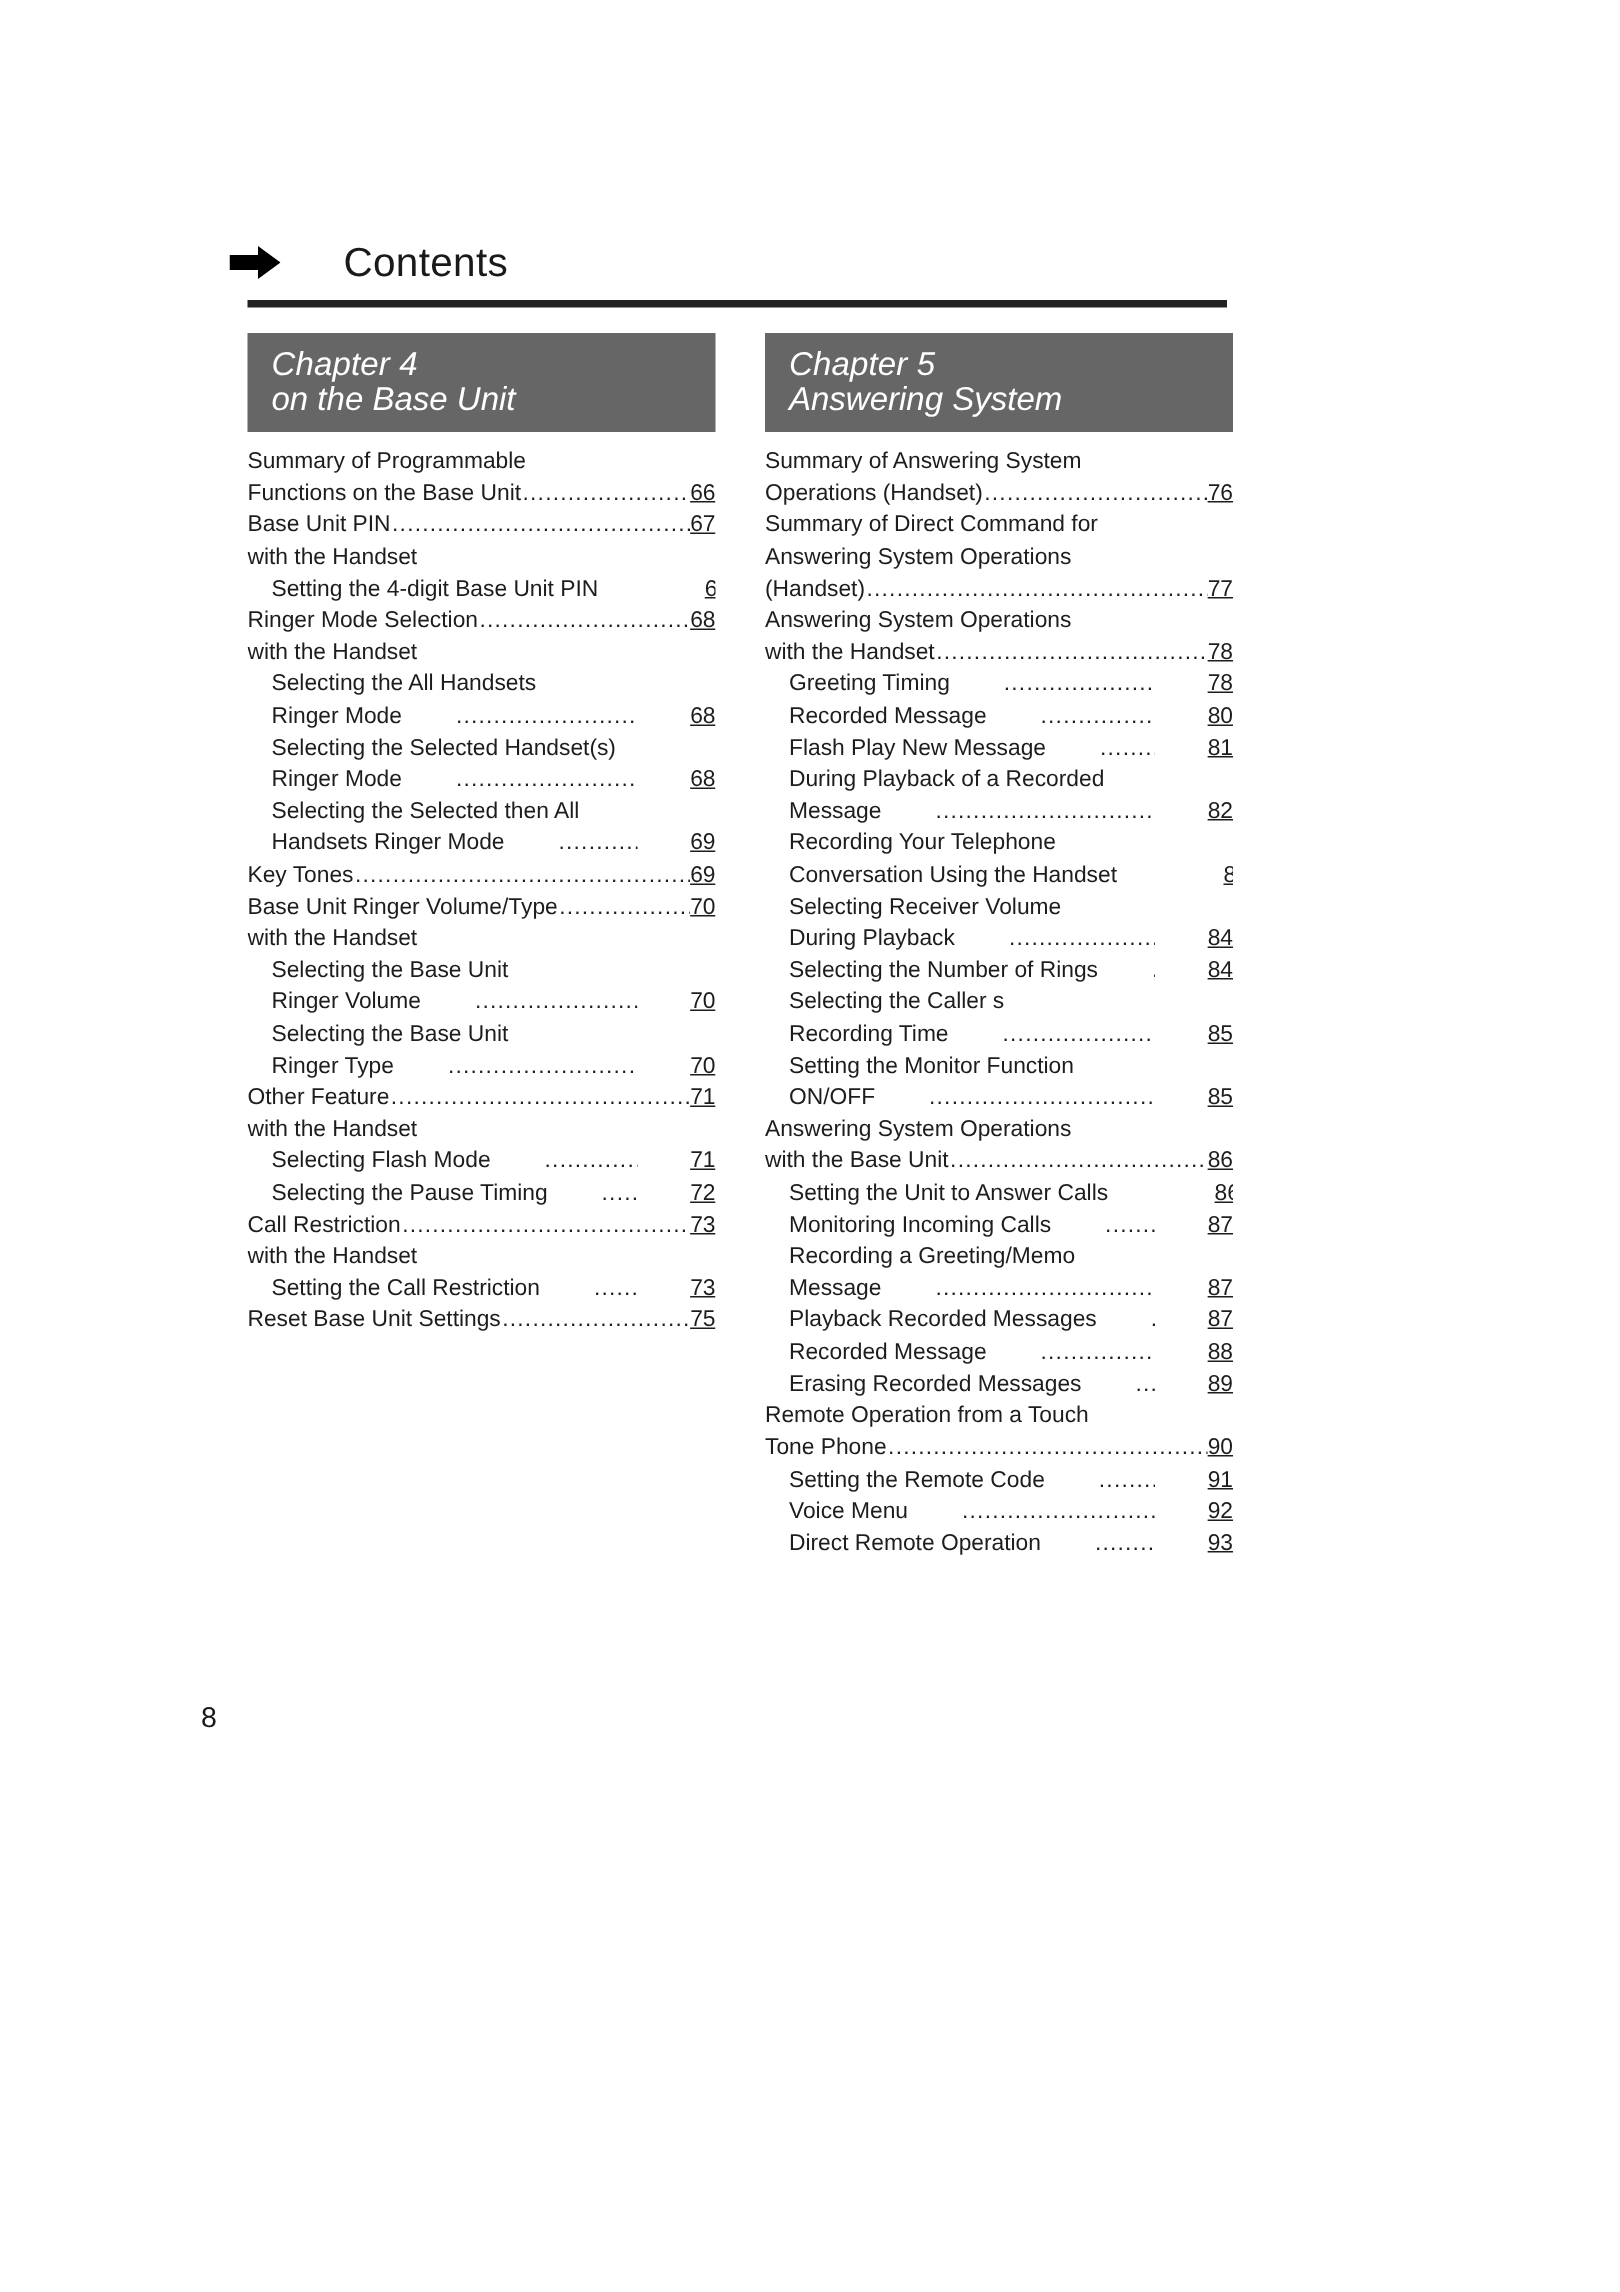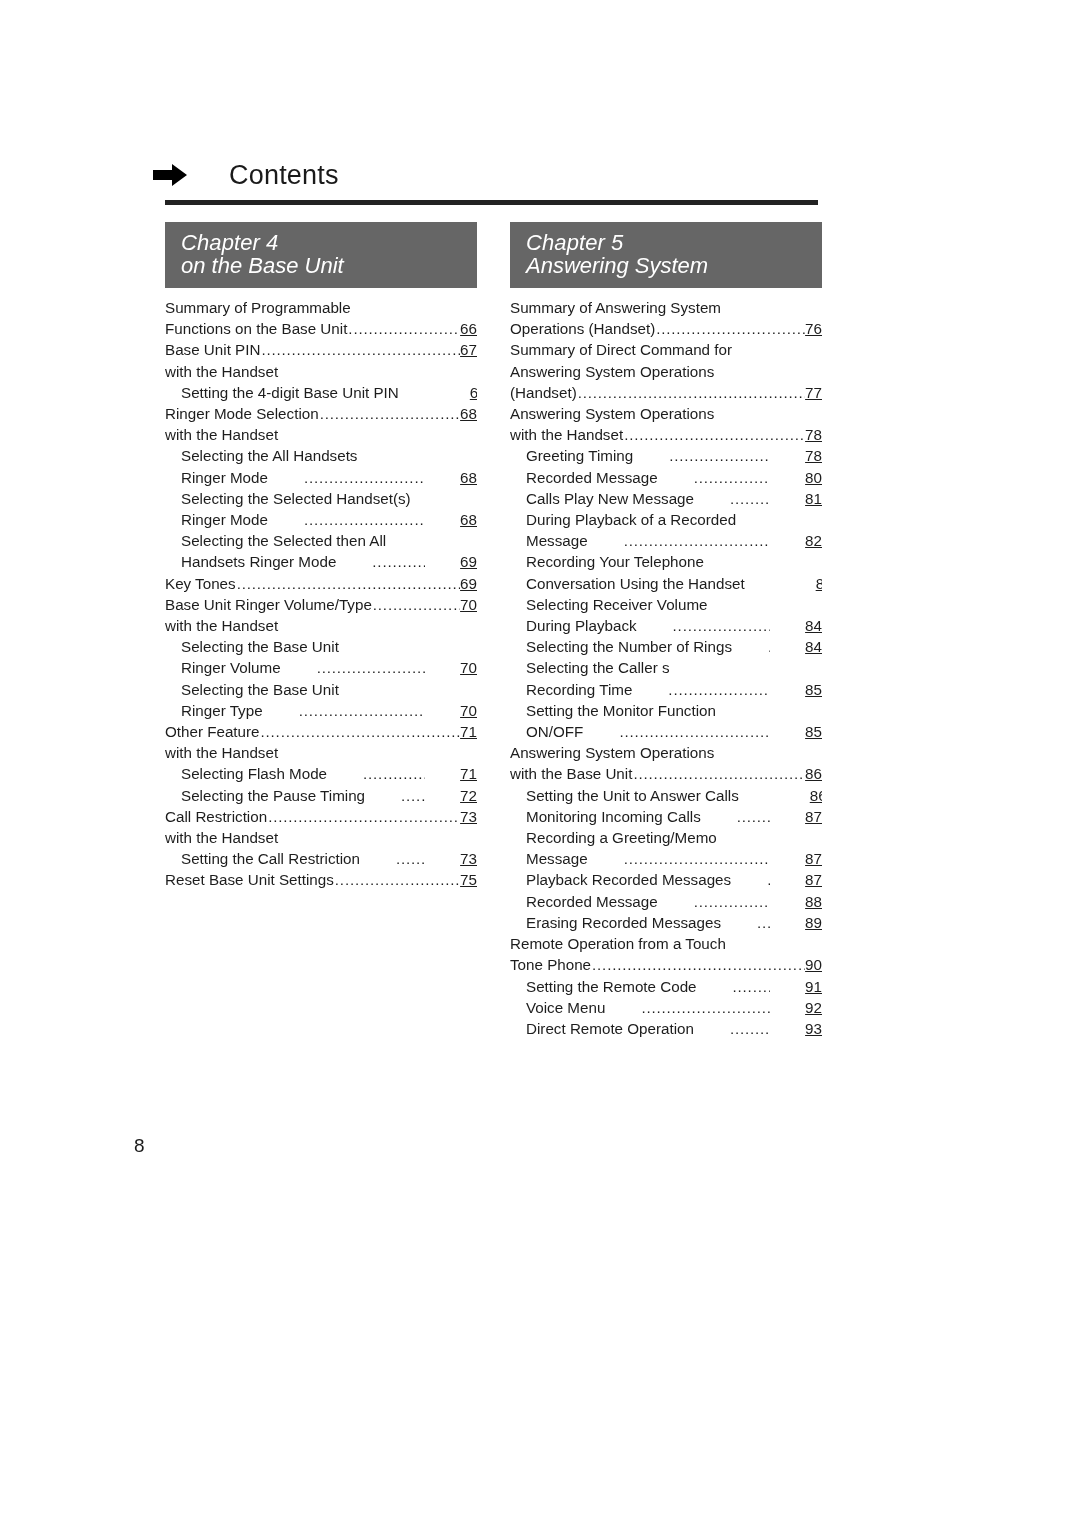--- a/index.html
+++ b/index.html
@@ -305,21 +305,21 @@
           <span class="toc-text">Greeting Timing</span>
           <span class="toc-dots">........................................................................................................................................................................................................</span>
           <span class="toc-page">78</span>
         </div>
         <div class="toc-line lvl2">
           <span class="toc-text">Recorded Message</span>
           <span class="toc-dots">........................................................................................................................................................................................................</span>
           <span class="toc-page">80</span>
         </div>
         <div class="toc-line lvl2">
-          <span class="toc-text">Calls Play New Message</span>
+          <span class="toc-text">Flash Play New Message</span>
           <span class="toc-dots">........................................................................................................................................................................................................</span>
           <span class="toc-page">81</span>
         </div>
         <div class="toc-line lvl2 nodots">
           <span class="toc-text">During Playback of a Recorded</span>
         </div>
         <div class="toc-line lvl2">
           <span class="toc-text">Message</span>
           <span class="toc-dots">........................................................................................................................................................................................................</span>
           <span class="toc-page">82</span>

